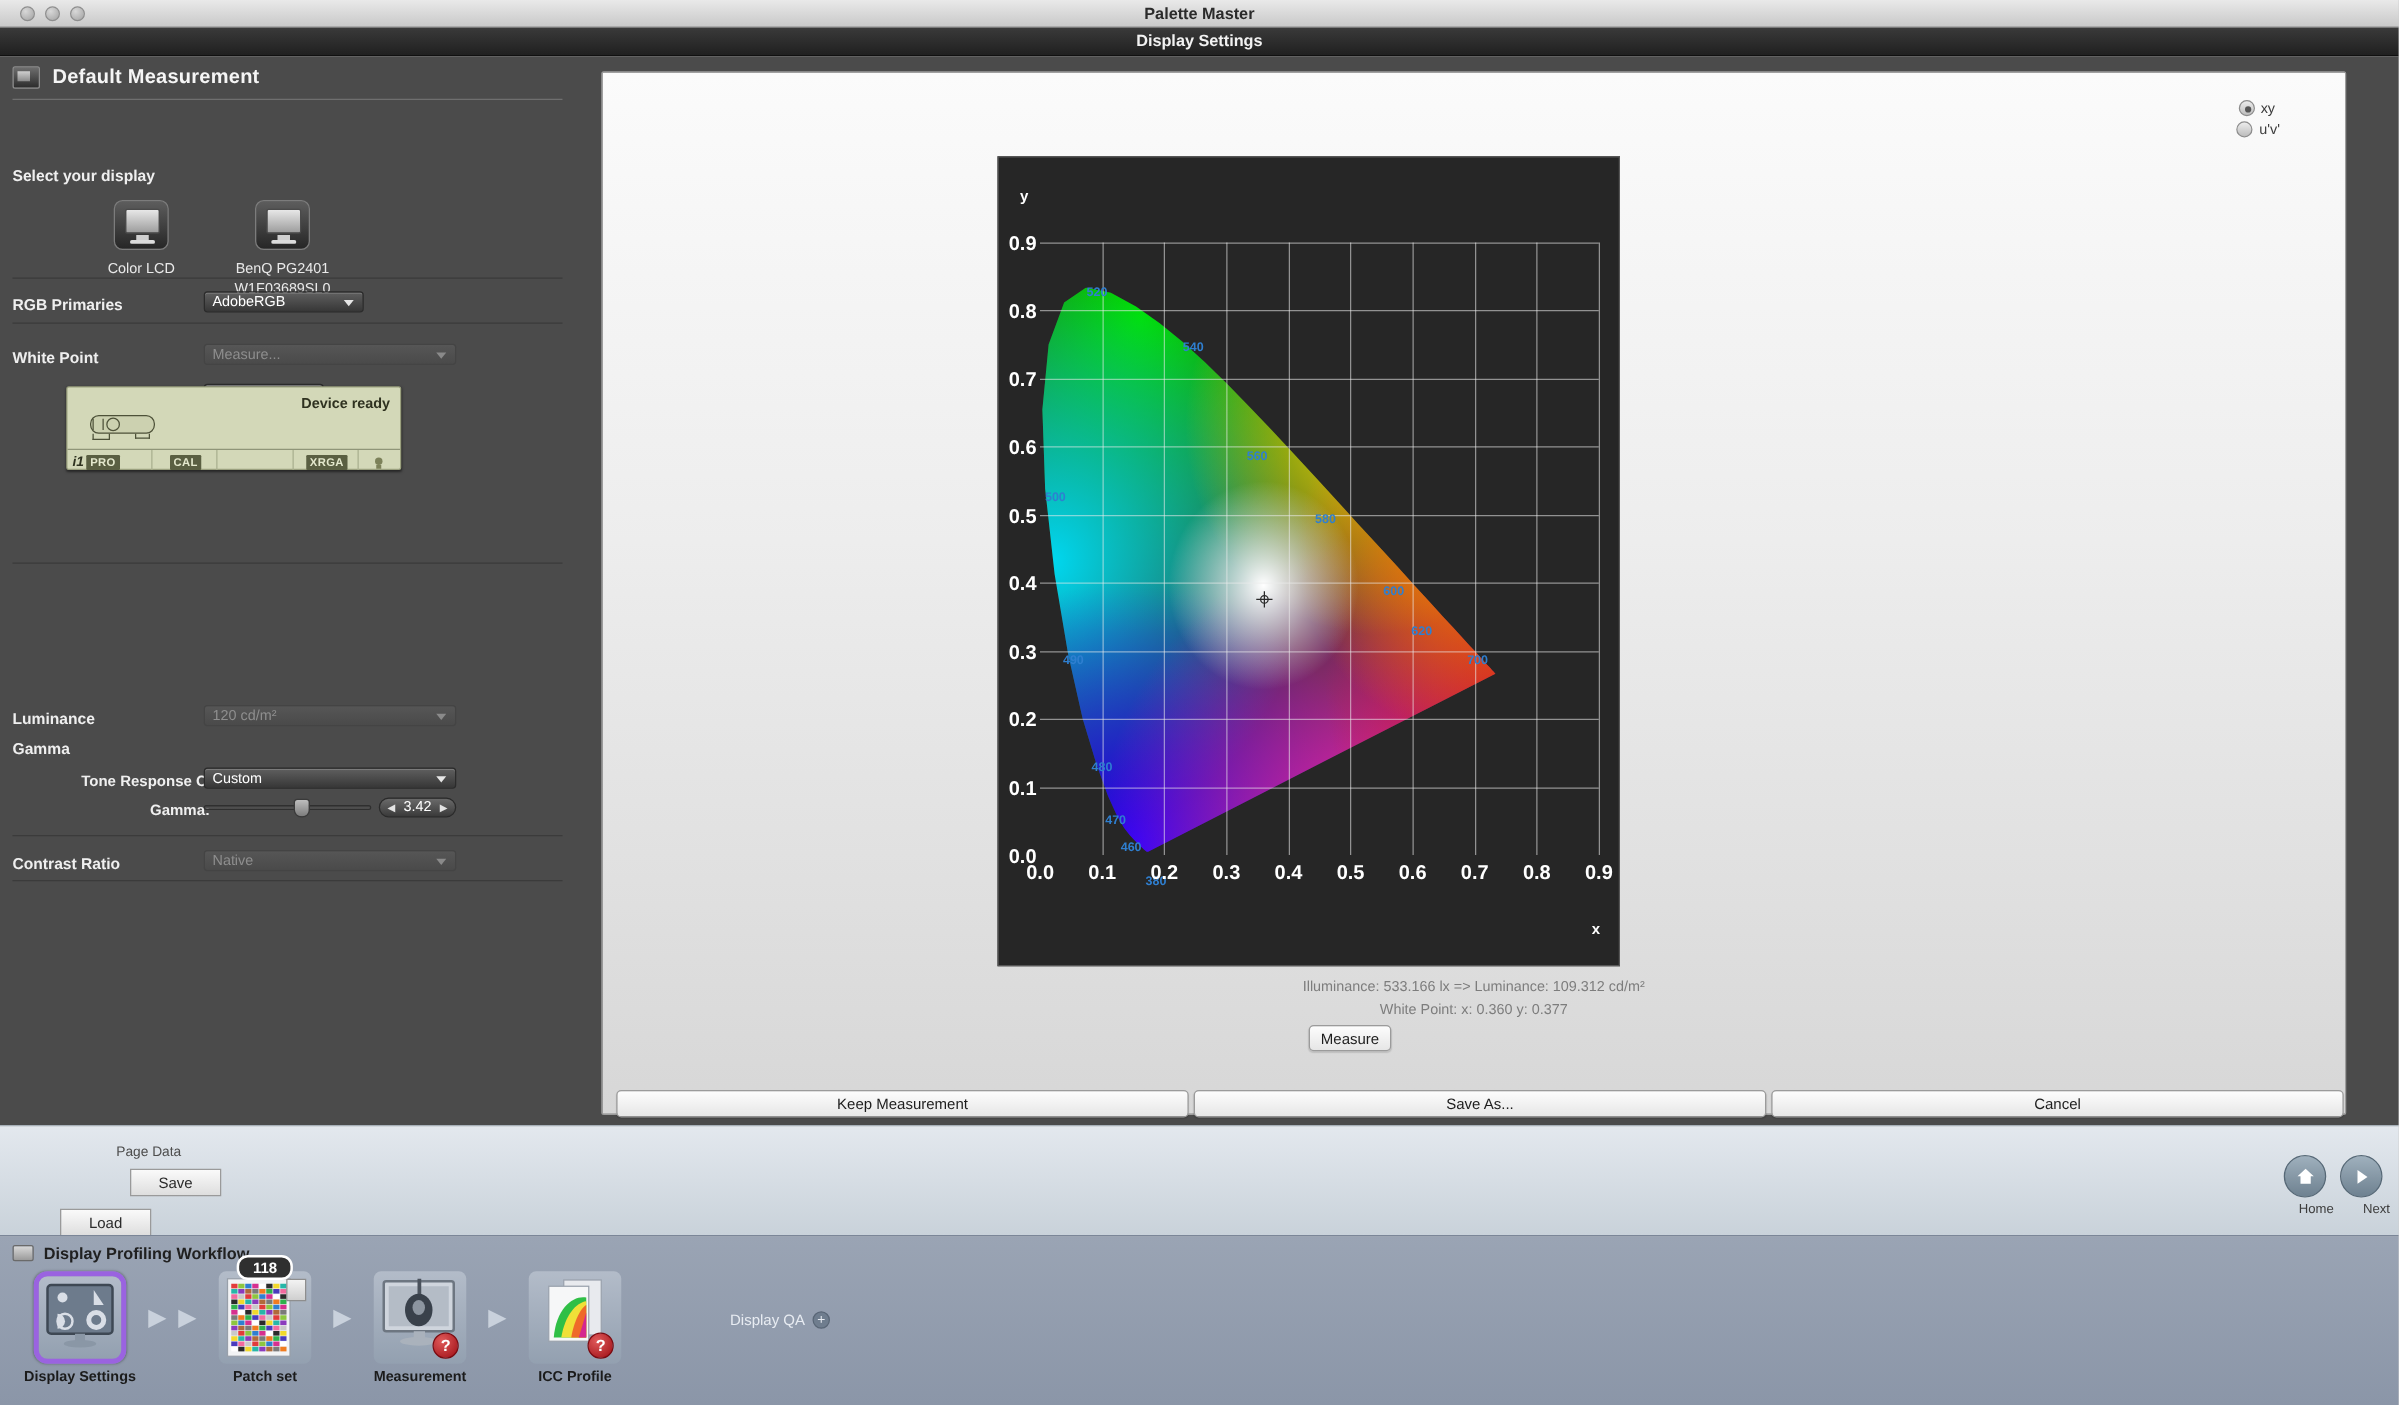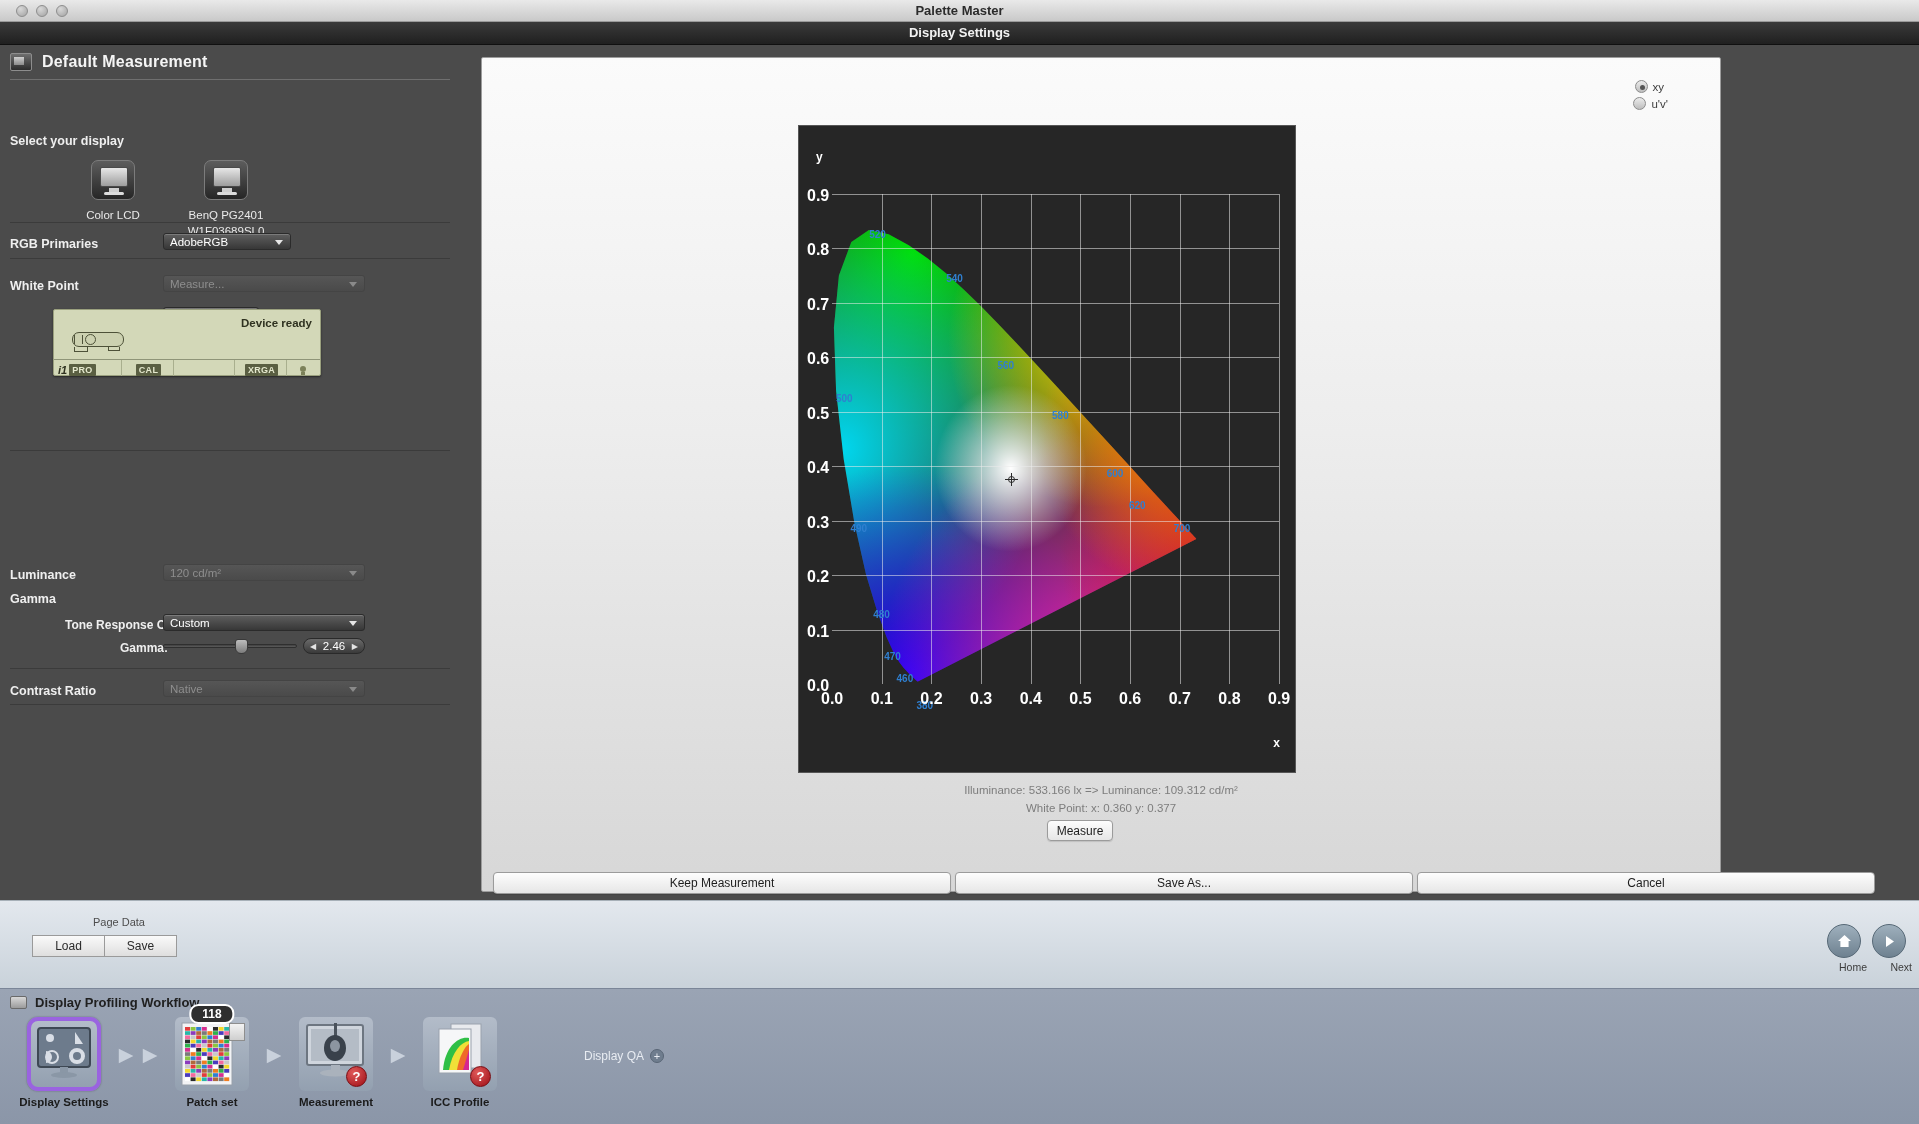--- a/index.html
+++ b/index.html
@@ -156,21 +156,21 @@
   .stepper{
     position:absolute; height:16px; border-radius:8px;
     background:linear-gradient(#6a6a6a,#3a3a3a);
     border:1px solid #2a2a2a; color:#fff; font-size:11.5px;
     display:flex; align-items:center; justify-content:center;
   }
   .stepper .st-arr{ position:absolute; color:#e3e3e3; font-size:8px; }
 
   
   .rightpane{
-    position:absolute; left:481px; top:12px; width:1240px; height:835px;
+    position:absolute; left:481px; top:12px; width:1396px; height:835px;
     background:linear-gradient(#fbfbfb 0%,#ededed 45%,#d7d7d7 100%);
     border:1px solid #9d9d9d; border-radius:2px;
   }
   .chartbox{
     position:absolute; left:316px; top:67px; width:498px; height:648px;
     background:#262626; border:1px solid #565656;
   }
   .plot{ position:absolute; left:33px; top:68px; width:447px; height:490px; }
   .grid-v,.grid-h{ position:absolute; background:rgba(235,235,235,.55); }
   .grid-v{ width:1px; height:100%; top:0; }
@@ -389,21 +389,21 @@
       <div class="combo" style="left:163px; top:569px; width:202px;">
         <span>Custom</span>
         <span class="arrow"></span>
       </div>
 
       <div class="lbl sm" style="left:120px; top:596px;">Gamma:</div>
       <div class="slider-track" style="left:163px; top:599px; width:134px;"></div>
       <div class="slider-knob" style="left:235px; top:594px;"></div>
       <div class="stepper" style="left:303px; top:593px; width:62px;">
         <span class="st-arr" style="left:6px;">◀</span>
-        <span>2.46</span>
+        <span>3.42</span>
         <span class="st-arr" style="right:6px;">▶</span>
       </div>
 
       <div class="rule dark" style="top:623px;"></div>
 
       <div class="lbl" style="left:10px; top:639px;">Contrast Ratio</div>
       <div class="combo disabled" style="left:163px; top:635px; width:202px;">
         <span>Native</span>
         <span class="arrow"></span>
       </div>
@@ -550,21 +550,21 @@
       <div class="btn" style="left:565px; top:762px; width:66px; height:21px;">Measure</div>
 
       <div class="btn" style="left:11px; top:814px; width:458px; height:22px;">Keep Measurement</div>
       <div class="btn" style="left:473px; top:814px; width:458px; height:22px;">Save As...</div>
       <div class="btn" style="left:935px; top:814px; width:458px; height:22px;">Cancel</div>
     </div>
   </div>
 
   <div class="pagedata"></div>
   <div class="pd-title">Page Data</div>
-  <div class="pd-btn" style="left:32px;">Load</div>
+  <div class="pd-btn" style="left:48px;margin-top:32px;">Load</div>
   <div class="pd-btn" style="left:104px;">Save</div>
 
   <div class="navbtn" style="left:1827px; top:924px;">
     <svg width="17" height="17" viewBox="0 0 17 17">
       <path d="M8.5 2 L15 8 H12.6 V14 H4.4 V8 H2 Z" fill="#fff"></path>
     </svg>
   </div>
   <div class="navlabel" style="left:1821px; top:961px;">Home</div>
 
   <div class="navbtn" style="left:1872px; top:924px;">

